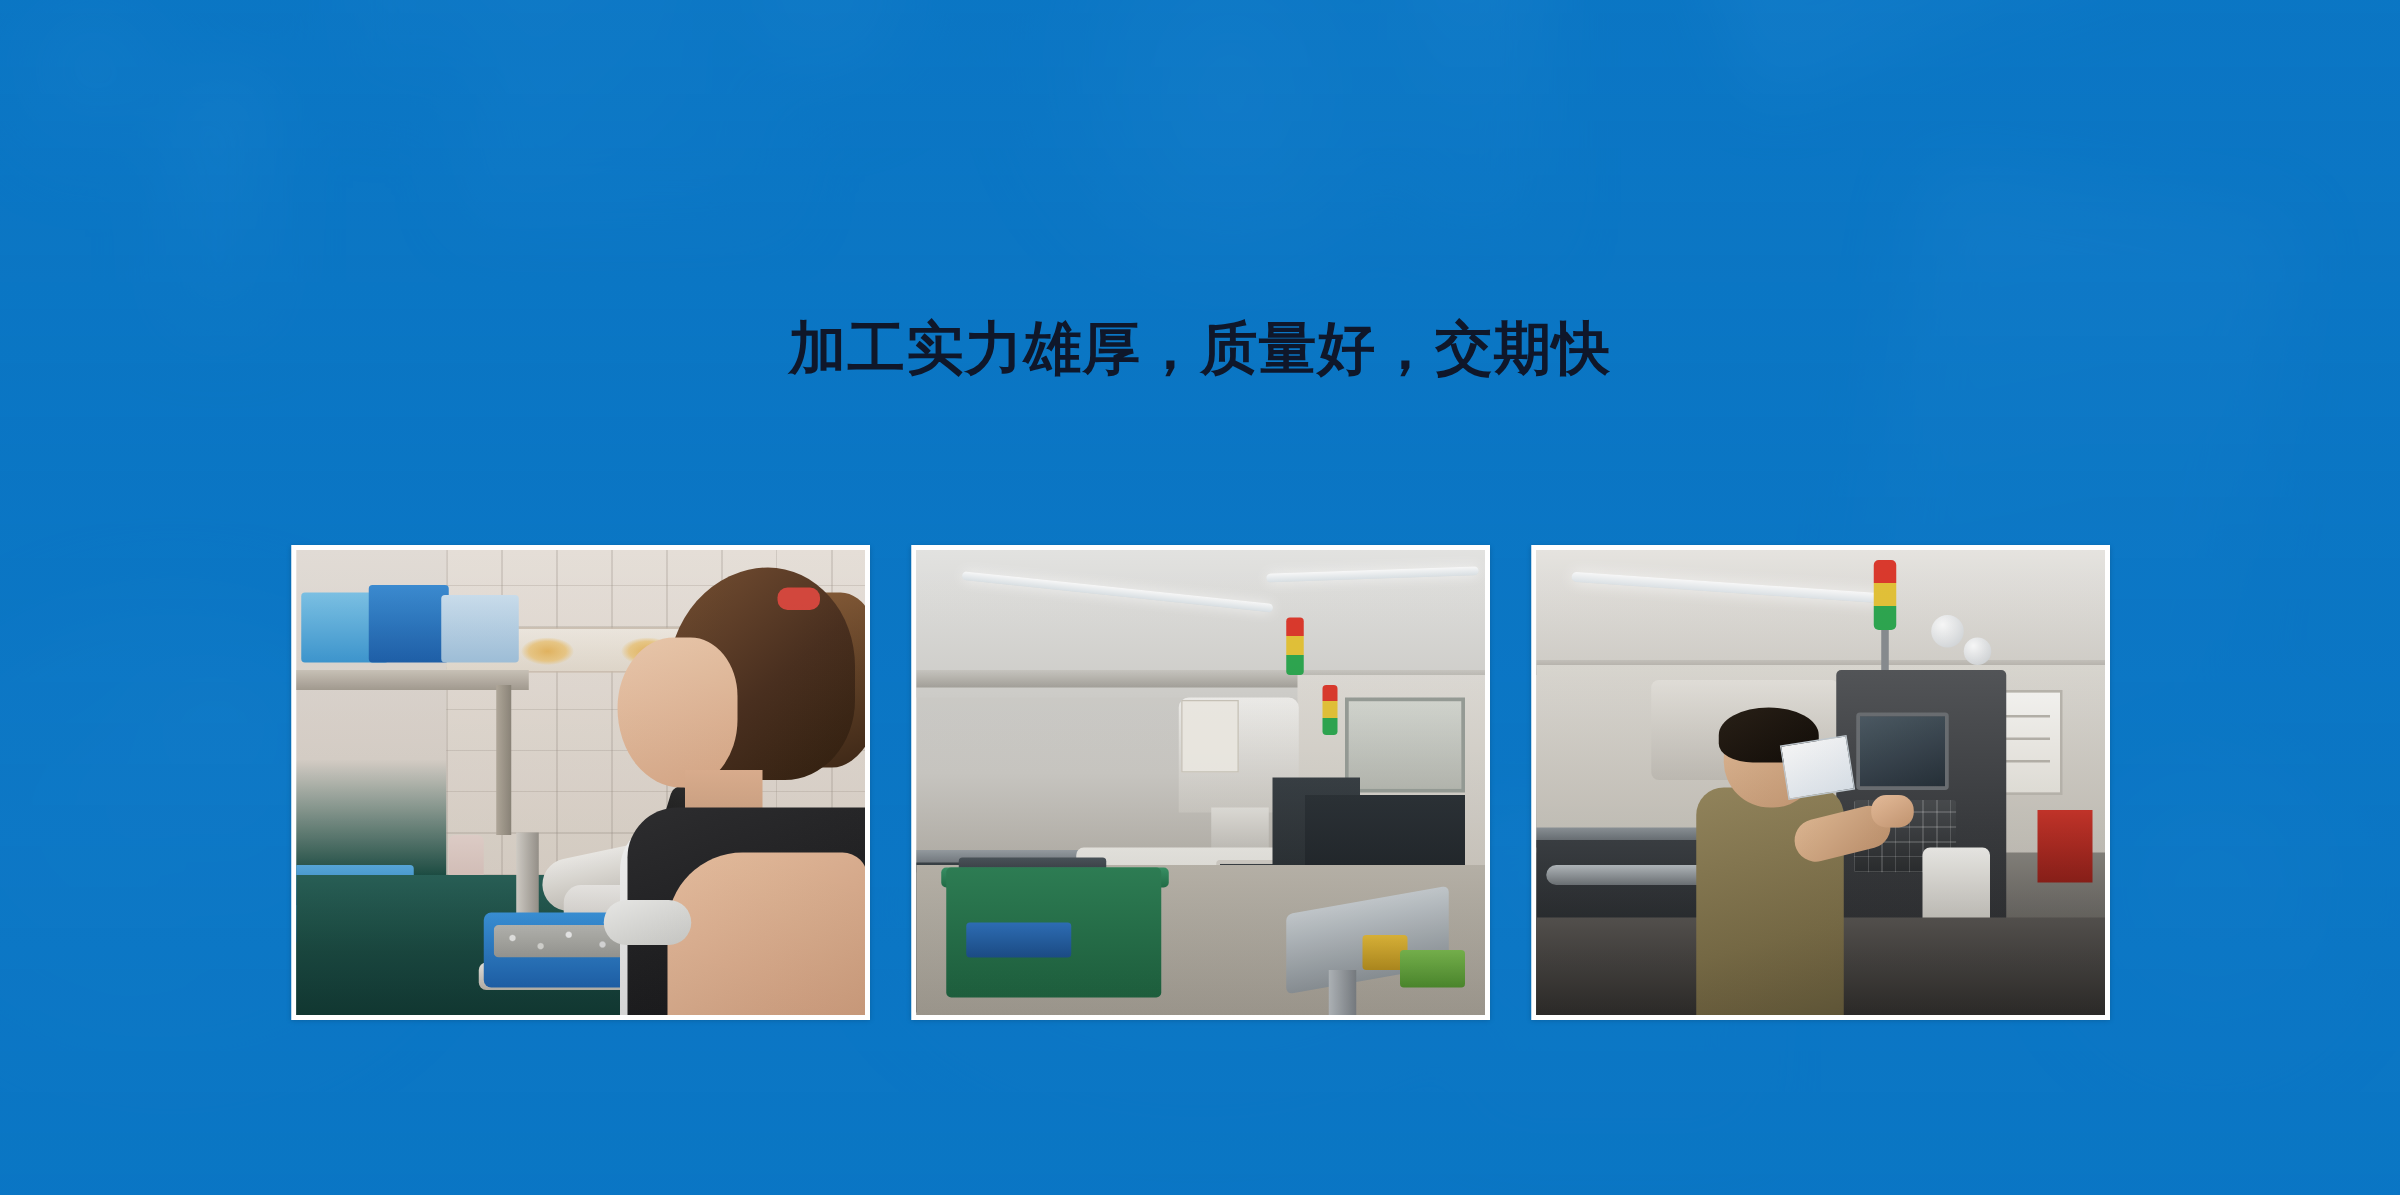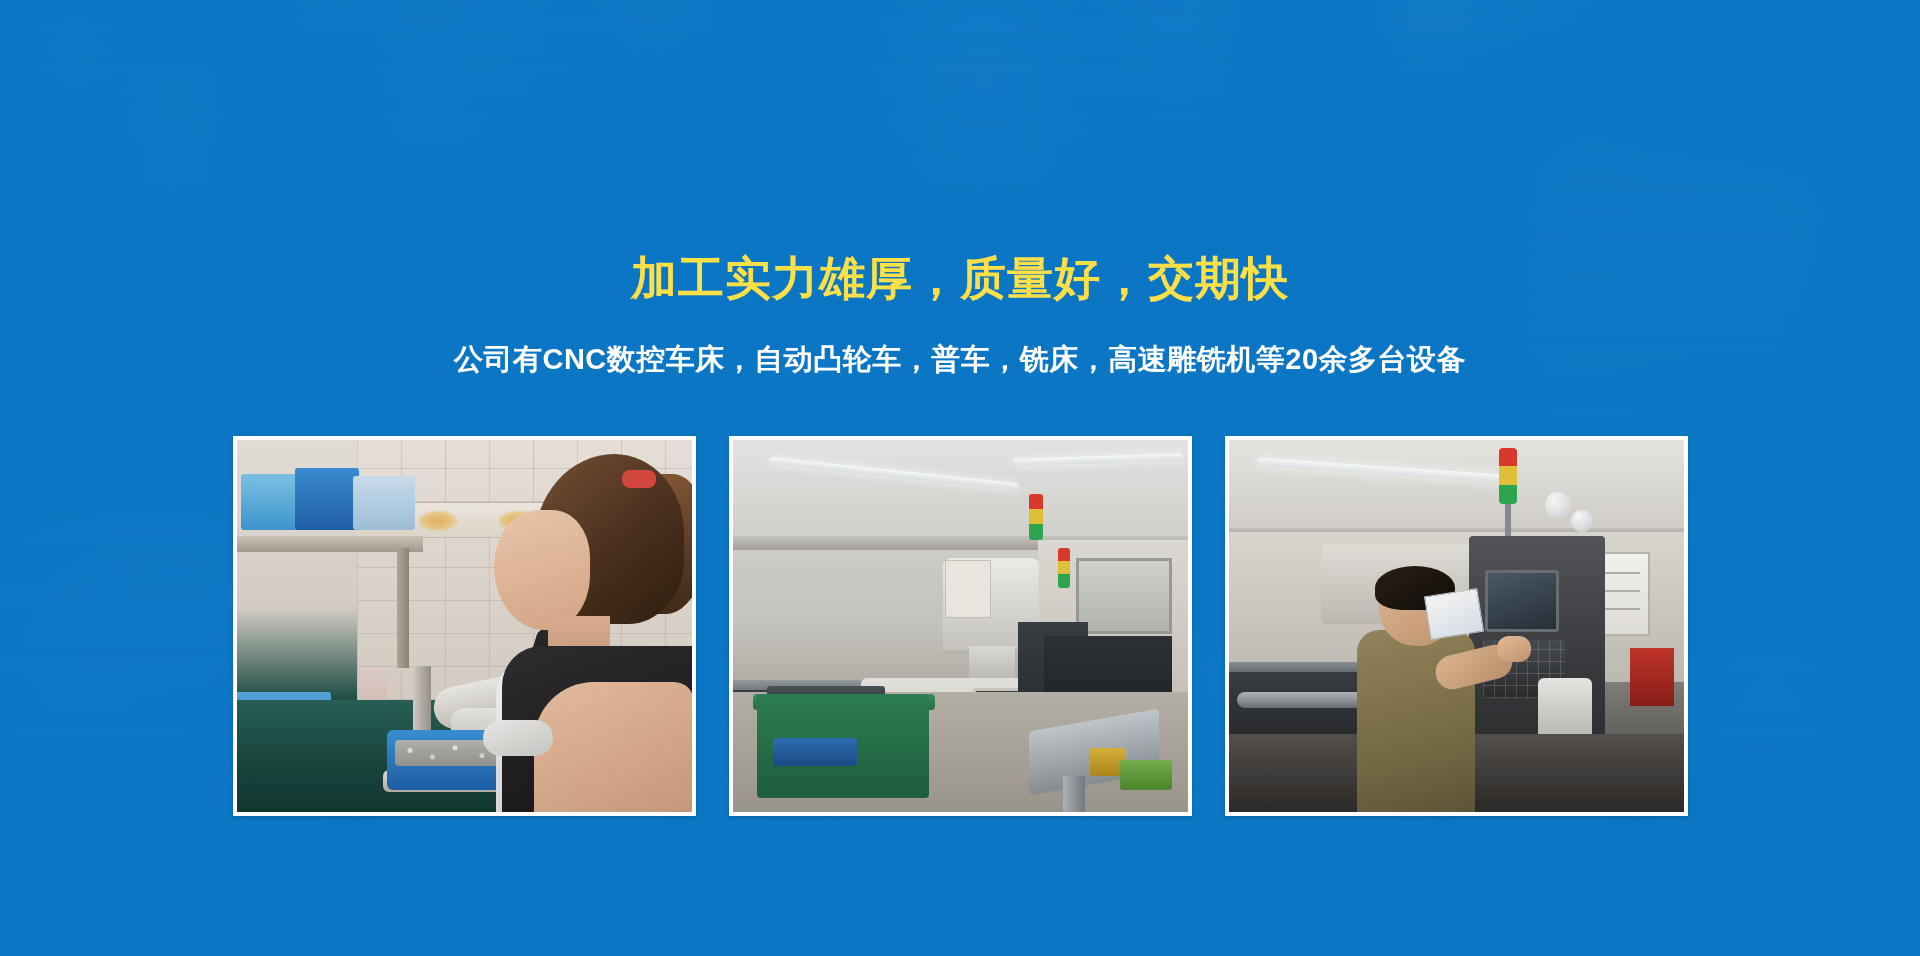--- a/index.html
+++ b/index.html
@@ -60,21 +60,21 @@
     position:absolute; inset:0;
     background:linear-gradient(180deg, rgba(11,118,196,.78) 0%, rgba(11,118,196,.86) 45%, rgba(11,118,196,.92) 100%);
   }
 
   
   #content{ position:absolute; inset:0; }
 
   #headline{
     position:absolute; top:255px; left:0; width:100%;
     text-align:center;
-    color:#fde047;
+    color:#0f172a;
     font-size:46px;
     font-weight:bold;
     letter-spacing:1px;
     line-height:1;
     white-space:nowrap;
   }
   #subhead{
     position:absolute; top:345px; left:0; width:100%;
     text-align:center;
     color:#ffffff;
@@ -522,21 +522,20 @@
     <div class="blob t12"></div>
     <div class="bar  t13"></div>
     <div class="bar  t14"></div>
   </div>
   <div id="bg-wash"></div>
 
   <div id="content">
 
     <h1 id="headline">加工实力雄厚，质量好，交期快</h1>
 
-    <p id="subhead">公司有CNC数控车床，自动凸轮车，普车，铣床，高速雕铣机等20余多台设备</p>
 
     <div id="gallery">
 
       <div class="photo-frame">
         <div class="photo p1">
           <div class="tilewall"></div>
           <div class="border-strip"></div>
           <div class="flower f1"></div>
           <div class="flower f2"></div>
           <div class="flower f3"></div>

